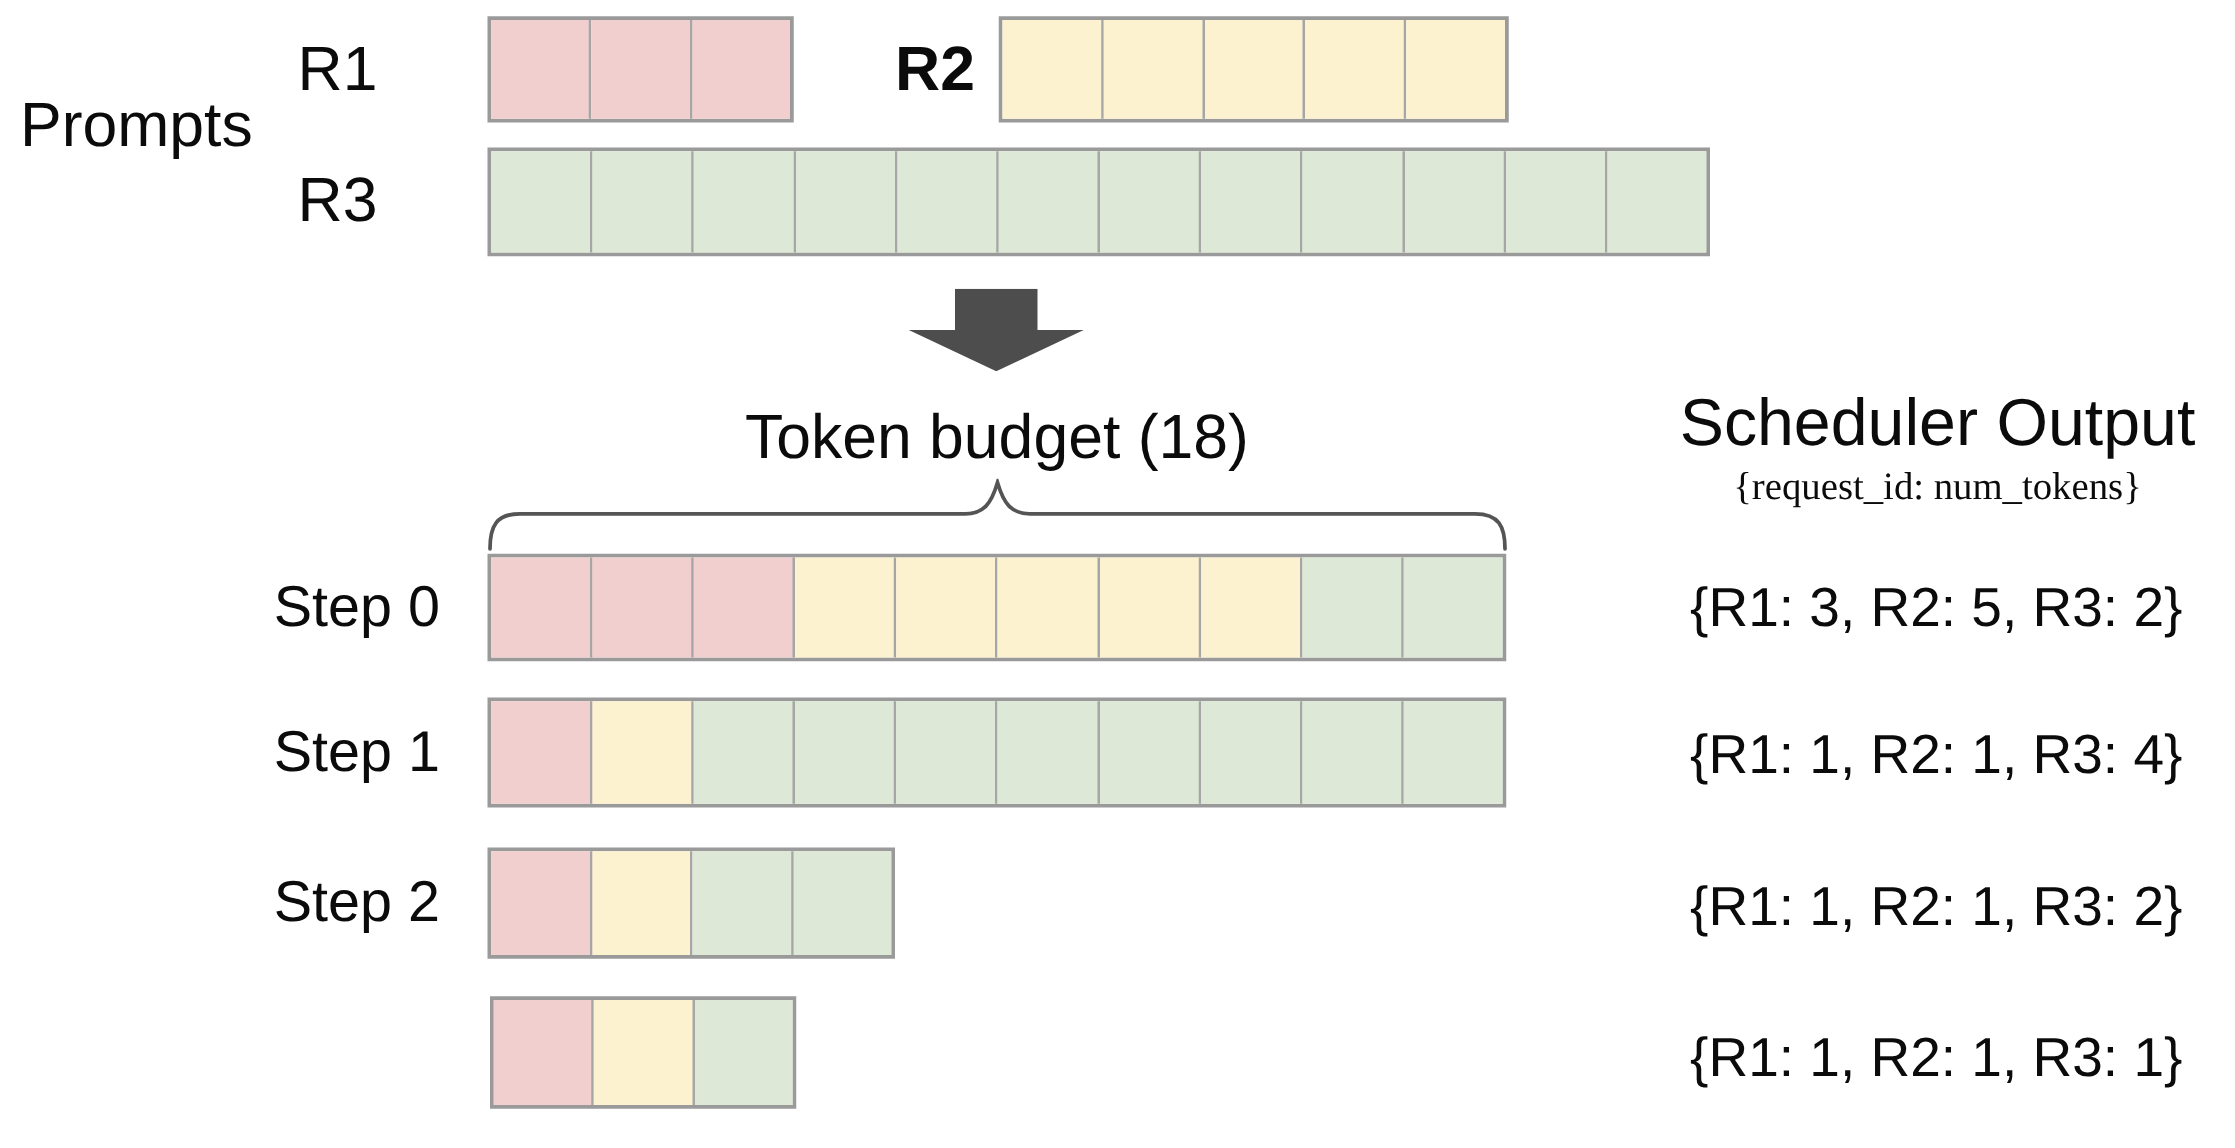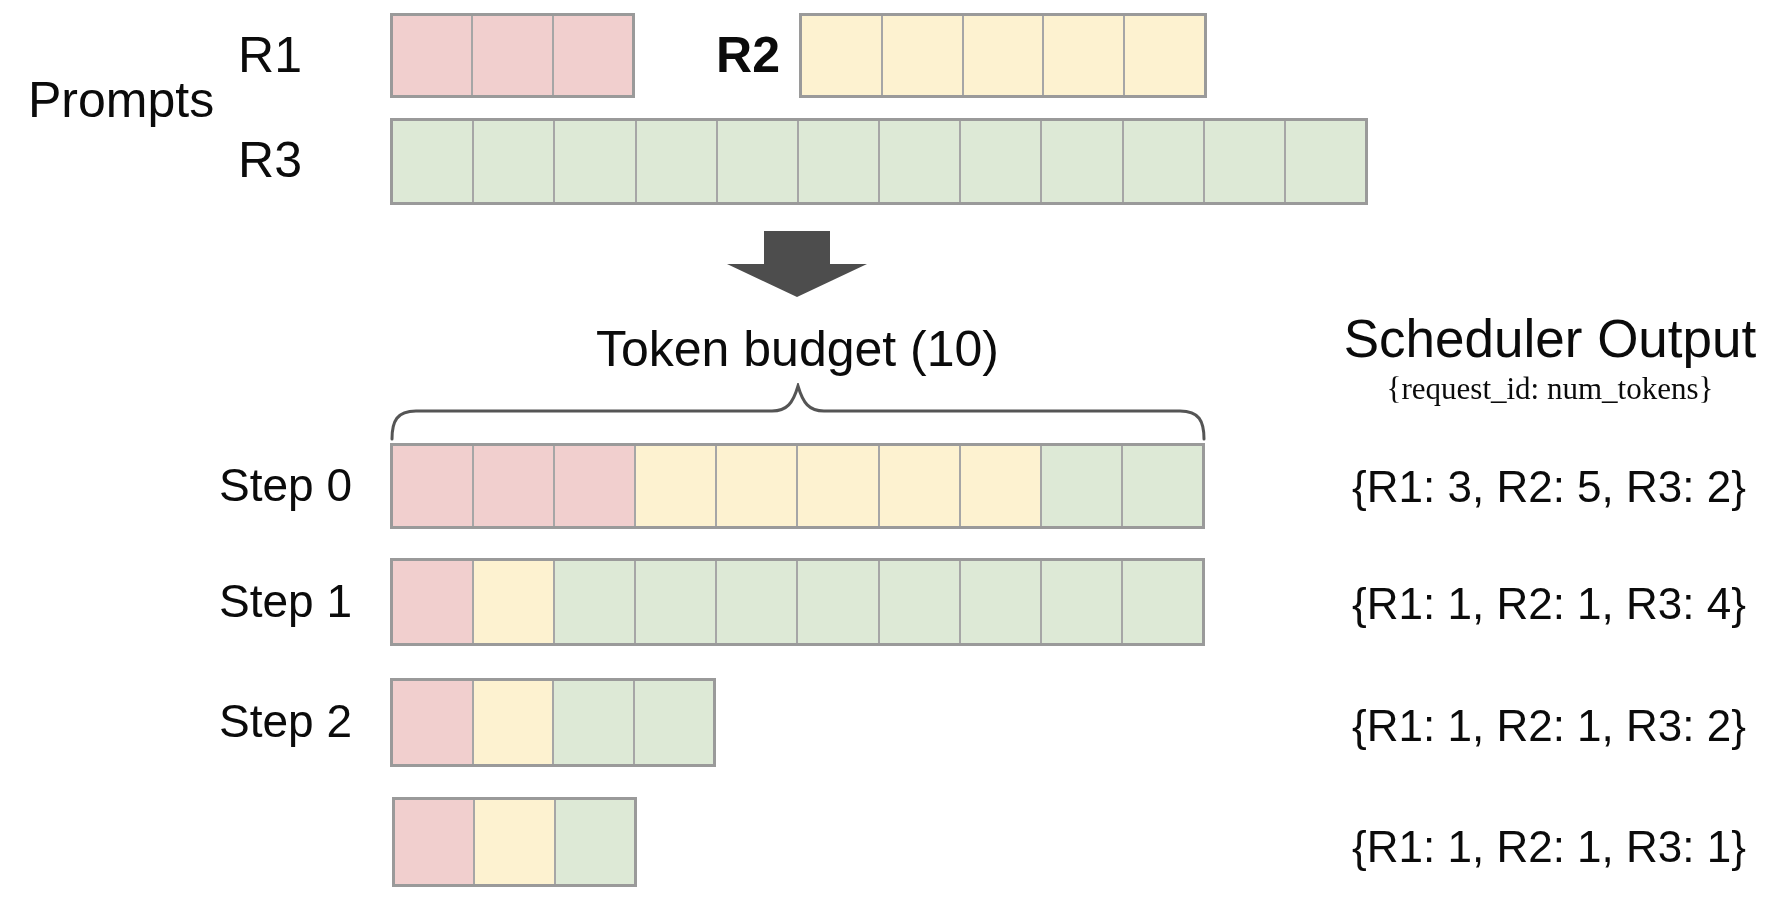--- a/index.html
+++ b/index.html
@@ -21,21 +21,21 @@
   }
   .cell{flex:1 1 0; border-right:2px solid var(--divider,#a6a6a6);}
   .cell:last-child{border-right:none;}
   svg{position:absolute; display:block;}
 </style>
 </head>
 <body>
 
 <div class="canvas">
 
-  <div class="txt big-label" style="left:28px; top:71px;">Prompts</div>
+  <div class="txt big-label" style="left:16px; top:71px;">Prompts</div>
 
   <div class="txt big-label r-label" style="left:180px; top:26px;">R1</div>
   <div class="token-row" style="left:390px; top:13px; width:245px; height:85px;">
       <div class="cell" style="background: rgb(241, 207, 206);"></div>
       <div class="cell" style="background: rgb(241, 207, 206);"></div>
       <div class="cell" style="background: rgb(241, 207, 206);"></div>
     </div>
 
   <div class="txt big-label r-label" style="left:658px; top:26px;font-weight:bold;">R2</div>
   <div class="token-row" style="left:799px; top:13px; width:408px; height:85px;">
@@ -59,21 +59,21 @@
       <div class="cell" style="background: rgb(221, 233, 214);"></div>
       <div class="cell" style="background: rgb(221, 233, 214);"></div>
       <div class="cell" style="background: rgb(221, 233, 214);"></div>
       <div class="cell" style="background: rgb(221, 233, 214);"></div>
     </div>
 
   <svg style="left:727px; top:231px;" width="140" height="66" viewBox="0 0 140 66" aria-hidden="true">
     <path d="M37,0 L103,0 L103,33 L140,33 L70,66 L0,33 L37,33 Z" fill="#4d4d4d"></path>
   </svg>
 
-  <div class="txt token-budget" style="left:500px; top:320px;">Token budget (10)</div>
+  <div class="txt token-budget" style="left:500px; top:320px;">Token budget (18)</div>
 
   <svg style="left:390px; top:383px;" width="816" height="58" viewBox="0 0 816 58" aria-hidden="true">
     <path d="M2,56 C2,38 7,28 26,28 L382,28 C397,28 403,20 408,3 C413,20 419,28 434,28 L790,28 C809,28 814,38 814,56" fill="none" stroke="#555555" stroke-width="3" stroke-linecap="round"></path>
   </svg>
 
   <div class="txt sched-title" style="left:1320px; top:308px;">Scheduler Output</div>
   <div class="txt sched-sub" style="left:1320px; top:371px;font-family:Liberation Serif, serif;">{request_id: num_tokens}</div>
 
   <div class="txt step-label" style="left:150px; top:459px;">Step 0</div>
   <div class="token-row" style="left:390px; top:443px; width:815px; height:86px;">

